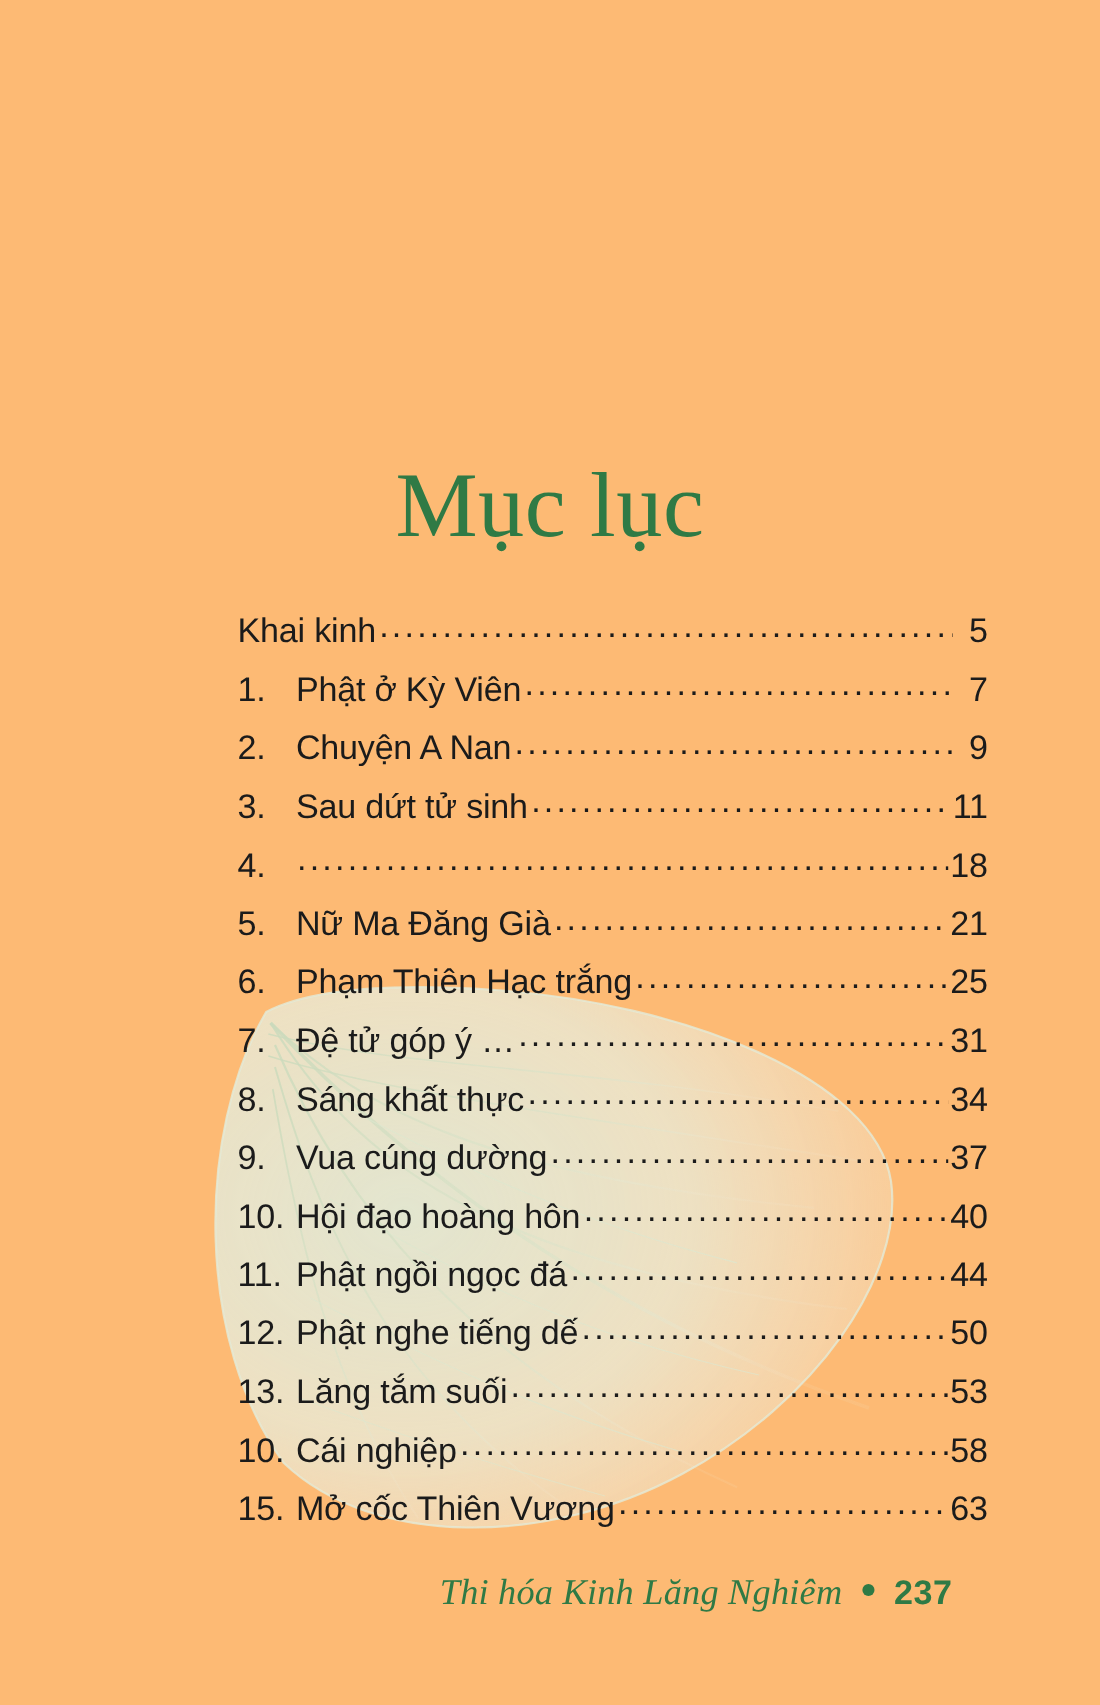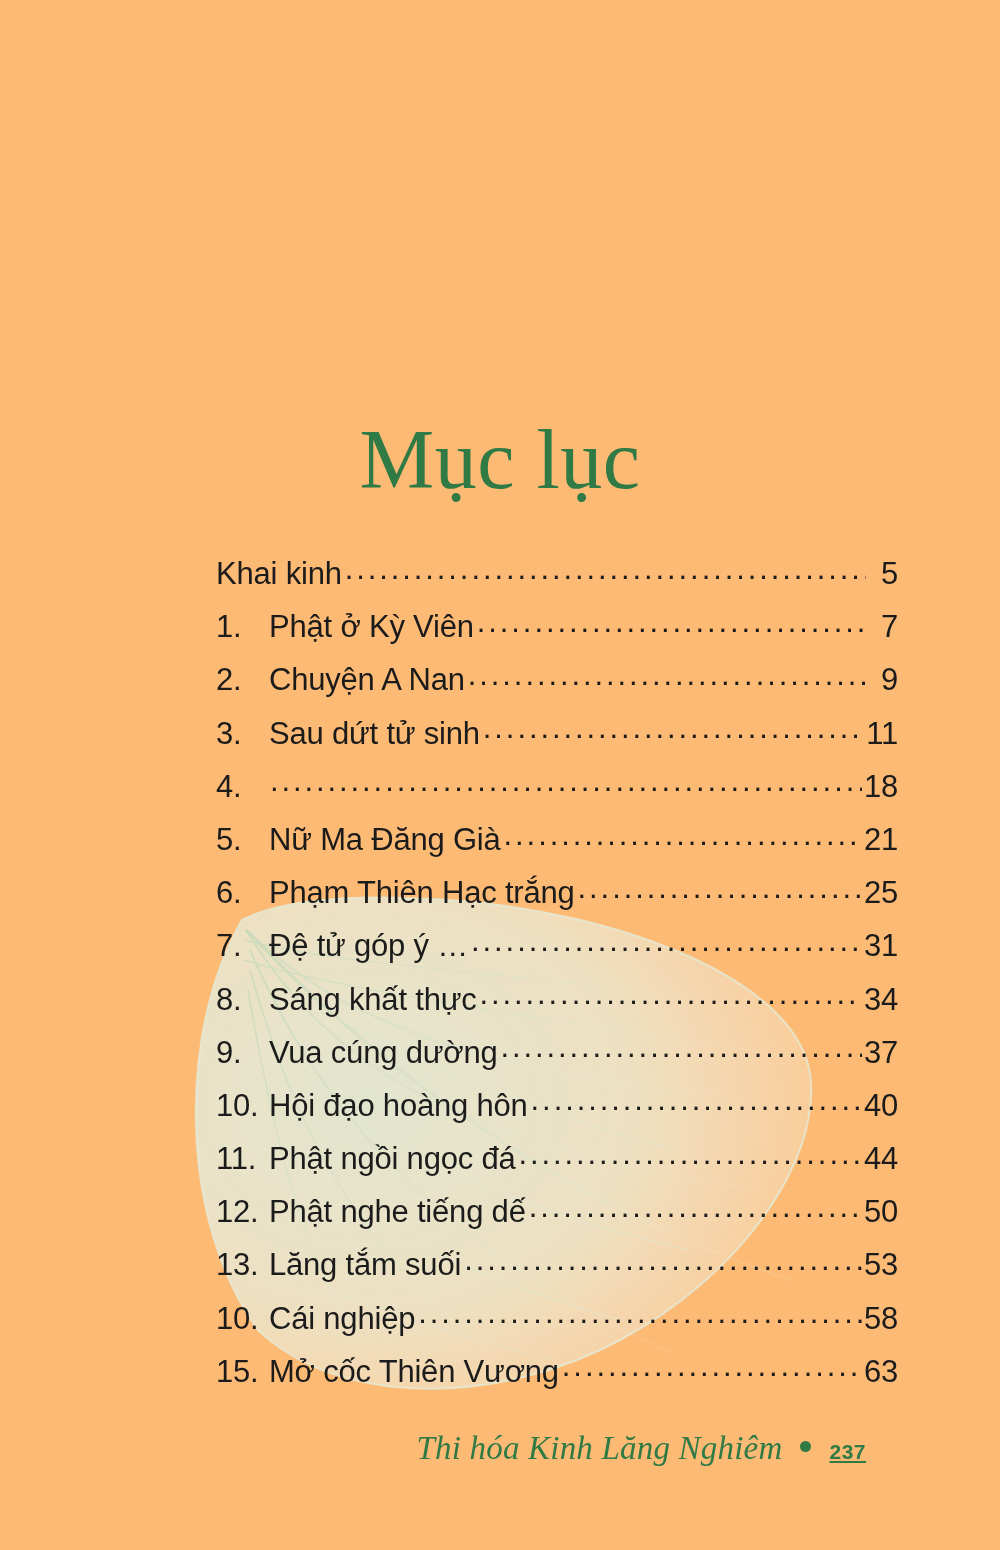--- a/index.html
+++ b/index.html
@@ -136,24 +136,23 @@
     height: 11px;
     border-radius: 50%;
     background: #2f7a45;
     display: inline-block;
     position: relative;
     top: -7px;
   }
   .footer-page {
     font-family: "Liberation Sans", "DejaVu Sans", sans-serif;
     font-weight: 700;
-    font-size: 21px;
+    font-size: 31px;
     line-height: 1;
     letter-spacing: 0.5px;
-    text-decoration: underline;
   }
 </style>
 </head>
 <body>
 
 <div class="page">
 
   <div class="watermark">
     <svg viewBox="0 0 700 560" xmlns="http://www.w3.org/2000/svg" aria-hidden="true">
       <defs>

